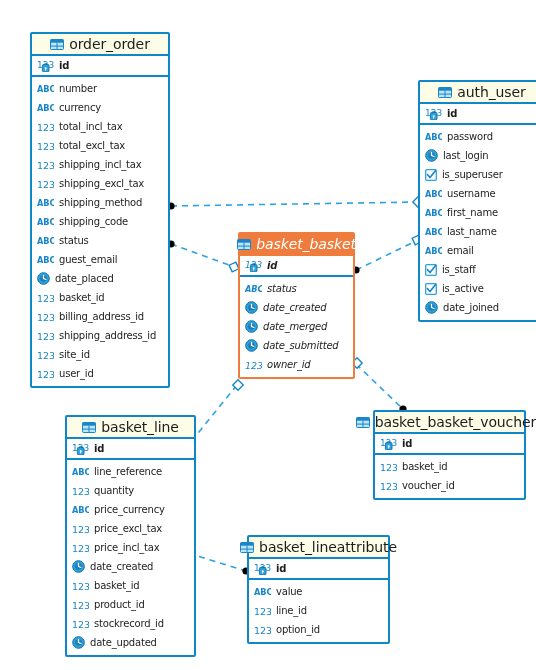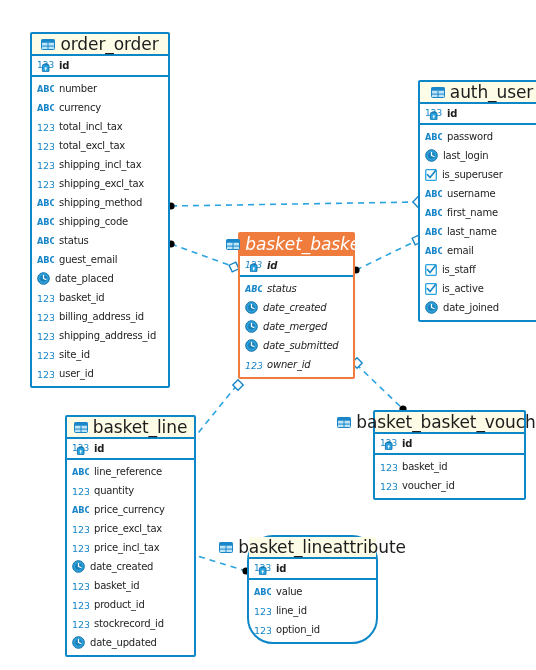--- a/index.html
+++ b/index.html
@@ -46,21 +46,21 @@
     align-items: center;
     justify-content: center;
     gap: 5px;
     padding: 0 6px;
   }
   .entity.selected .entity-header {
     background: #ef7c3c;
     border-bottom-color: #ef7c3c;
   }
   .entity-title {
-    font-size: 17px;
+    font-size: 14px;
     color: #1d1d1d;
     white-space: nowrap;
     letter-spacing: -0.1px;
   }
   .entity.selected .entity-title { color: #ffffff; }
 
   .pk-section {
     border-bottom: 2px solid #0d87c8;
   }
   .entity.selected .pk-section {
@@ -650,21 +650,21 @@
           <div class="field-row">
             <span class="icon icon-num">
               <svg viewBox="0 0 17 12" width="17" height="12">
                 <text x="0" y="9.5" font-family="DejaVu Sans, sans-serif" font-size="9.5" fill="#1886c8">123</text>
               </svg>
             </span>
             <span class="field-name">voucher_id</span>
           </div>
         </div>
       </div>
-      <div class="entity" style="left: 247px; top: 535px; width: 131px; border-radius: 26px;">
+      <div class="entity" style="left: 247px; top: 535px; width: 143px;">
         <div class="entity-header">
           <span class="icon icon-table">
             <svg viewBox="0 0 14 11" width="14" height="11">
               <rect x="0.5" y="0.5" width="13" height="10" rx="1" fill="#bfe3f7" stroke="#1886c8" stroke-width="1"></rect>
               <rect x="0.5" y="0.5" width="13" height="3.2" fill="#1886c8"></rect>
               <line x1="7" y1="3.7" x2="7" y2="10.5" stroke="#1886c8" stroke-width="1"></line>
               <line x1="0.5" y1="7.1" x2="13.5" y2="7.1" stroke="#1886c8" stroke-width="1"></line>
             </svg>
           </span>
           <span class="entity-title">basket_lineattribute</span>

